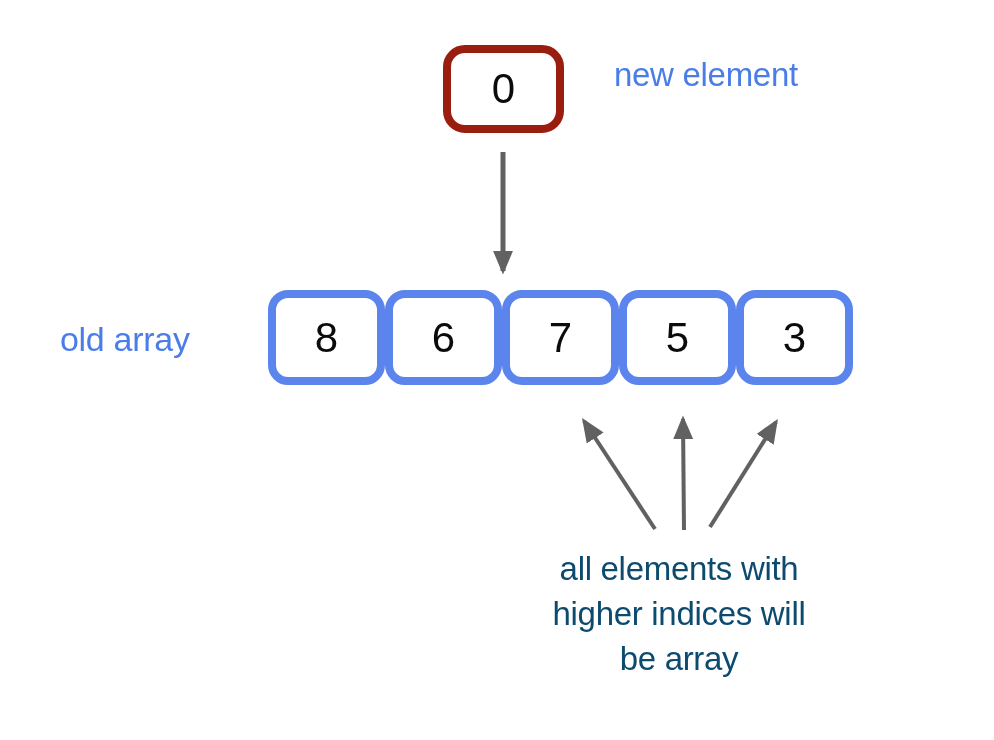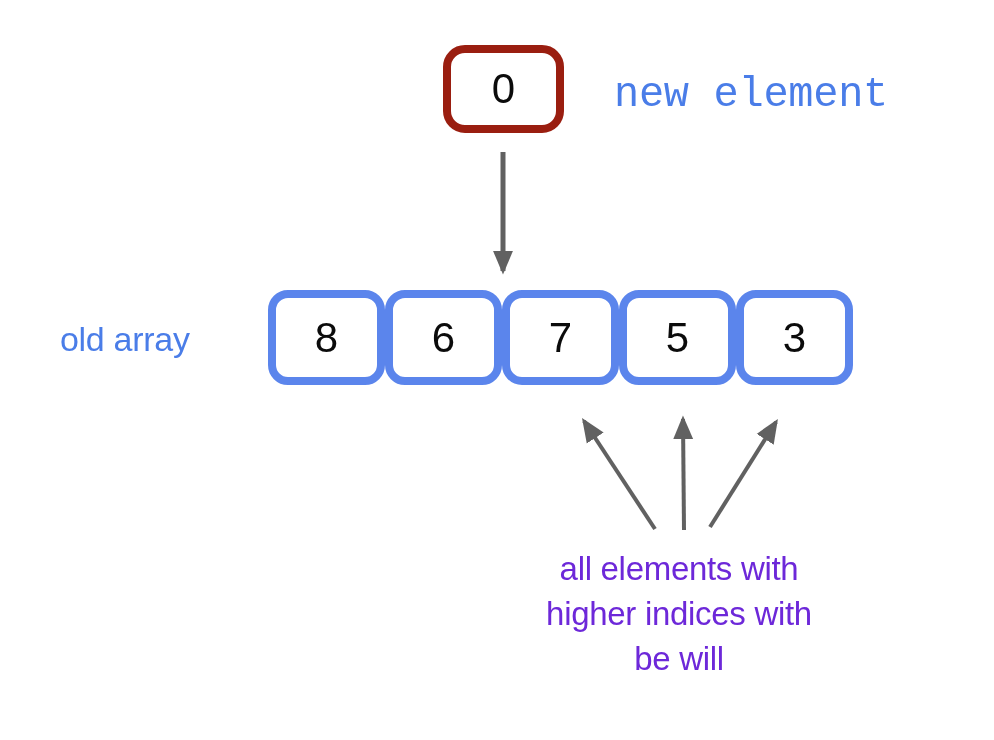--- a/index.html
+++ b/index.html
@@ -42,23 +42,22 @@
     color: #0b0b0b;
     letter-spacing: 0;
   }
   .blue-label {
     color: #4a7de8;
     letter-spacing: -0.3px;
     white-space: nowrap;
   }
   .new-label {
     position: absolute;
-    left: 614px; top: 71px;
-    font-size: 42px;
-    font-family: Liberation Mono, monospace;
+    left: 614px; top: 56px;
+    font-size: 33px;
   }
   .old-label {
     position: absolute;
     left: 60px; top: 320px;
     font-size: 34px;
   }
   .array-row {
     position: absolute;
     left: 268px; top: 290px;
     display: flex;
@@ -73,21 +72,21 @@
     align-items: center;
     justify-content: center;
   }
   .annotation {
     position: absolute;
     left: 499px; top: 546px;
     width: 360px;
     text-align: center;
     font-size: 33px;
     line-height: 45px;
-    color: #6d28d9;
+    color: #0c4a6e;
     letter-spacing: -0.3px;
   }
 </style>
 </head>
 <body>
 
 <div class="stage">
 
   <svg class="arrows-layer" width="994" height="740" viewBox="0 0 994 740">
     <defs>
@@ -130,17 +129,17 @@
     <div class="cell">
       <span class="digit">5</span>
     </div>
     <div class="cell">
       <span class="digit">3</span>
     </div>
   </div>
 
   <div class="annotation">
     <div>all elements with</div>
-    <div>higher indices with</div>
-    <div>be will</div>
+    <div>higher indices will</div>
+    <div>be array</div>
   </div>
 
 </div>
 
 </body></html>

